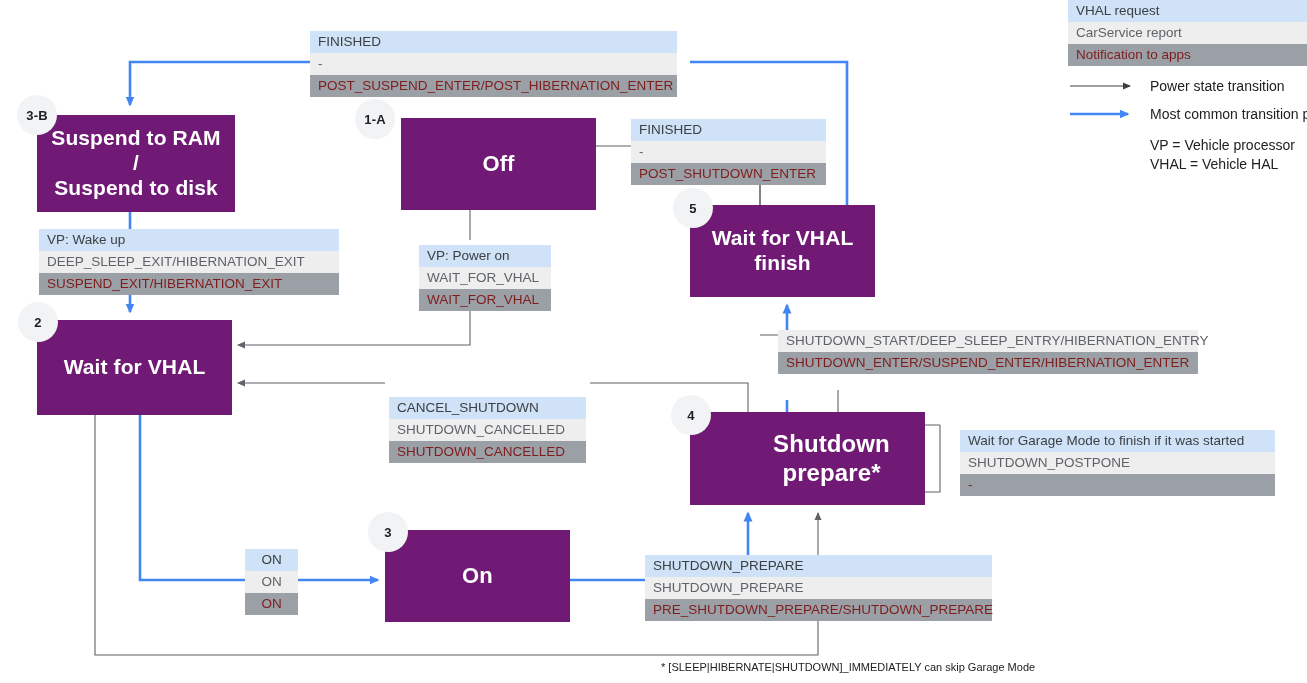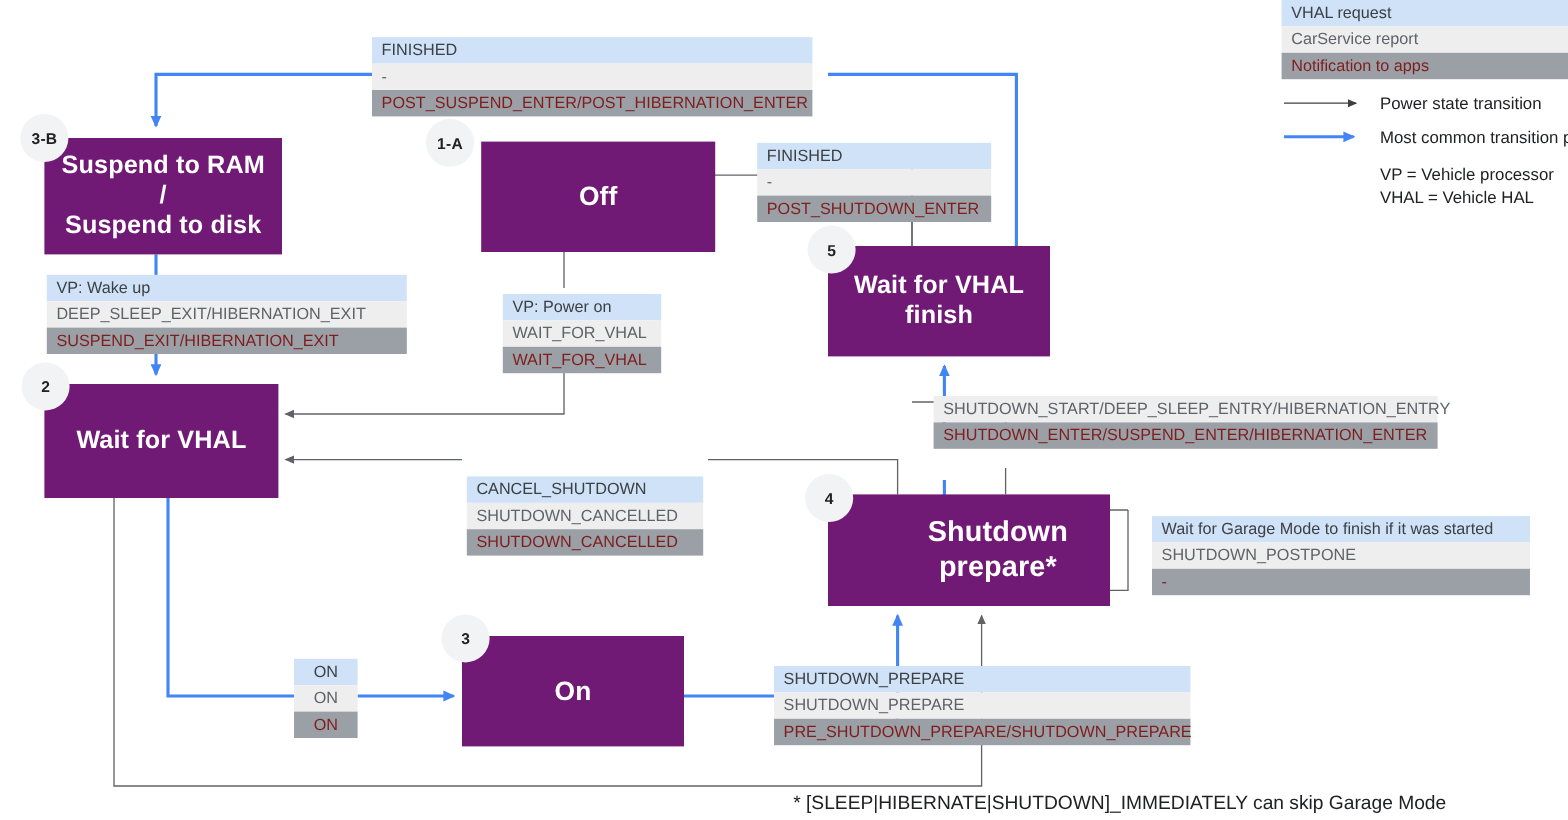--- a/index.html
+++ b/index.html
@@ -102,21 +102,21 @@
   .legend-note {
     margin-left: 82px;
     font-size: 14px;
     color: #202124;
     line-height: 1.35;
   }
   .legend-note div { white-space: nowrap; }
 
   .footnote {
     position: absolute;
-    font-size: 16px;
+    font-size: 11px;
     color: #202124;
     white-space: nowrap;
     z-index: 5;
   }
 </style>
 </head>
 <body>
 
 <div id="canvas">
 

